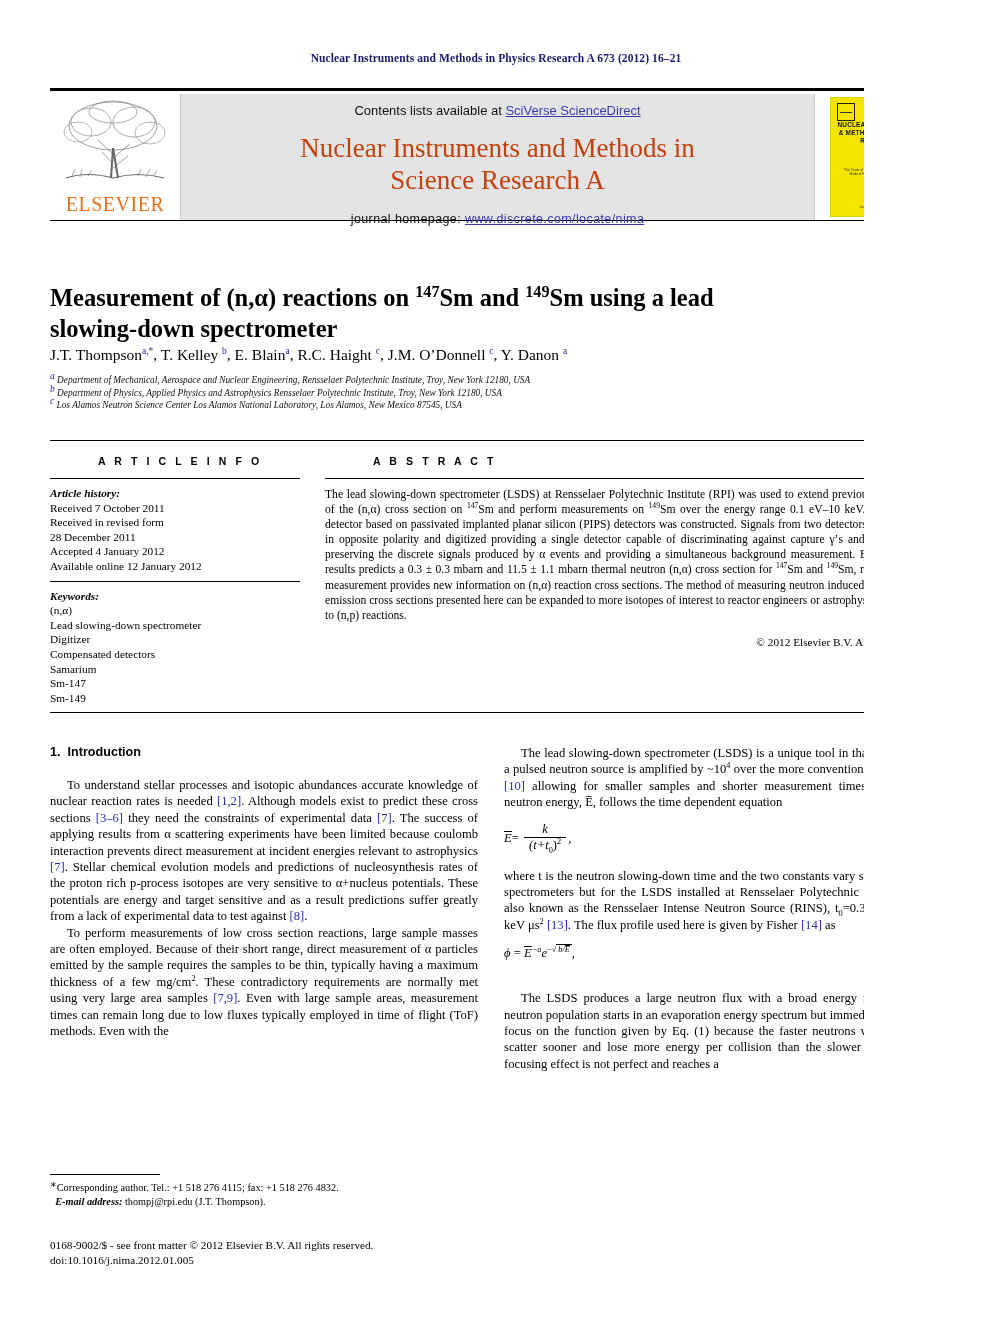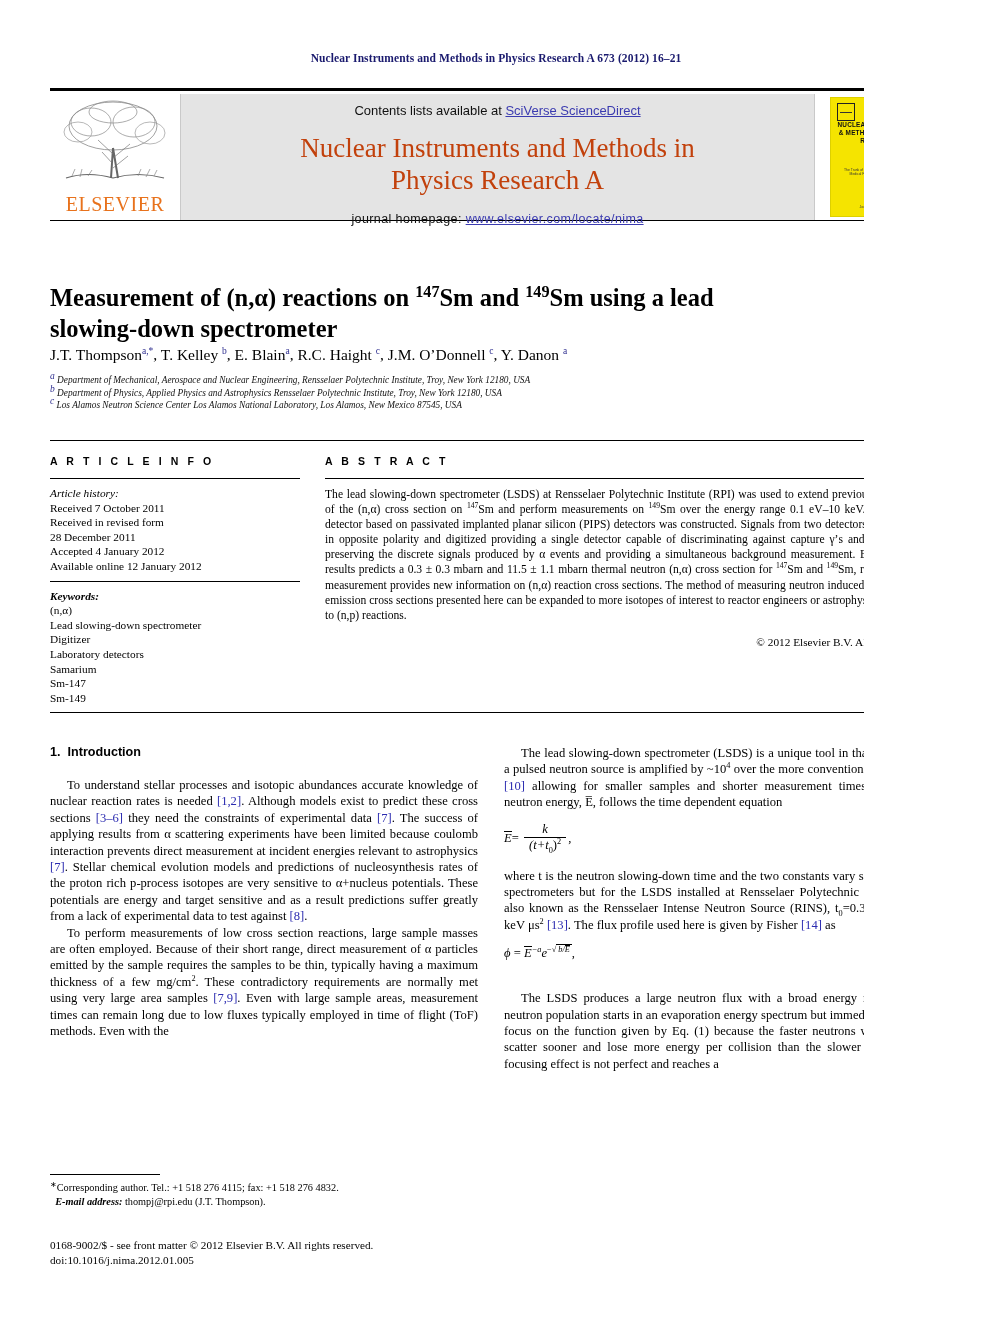--- a/index.html
+++ b/index.html
@@ -212,31 +212,32 @@
     left: 50px;
     top: 455px;
     width: 250px;
   }
   .col-head {
     font-family: "Liberation Sans", sans-serif;
     font-weight: bold;
     font-size: 10.5px;
     letter-spacing: 3.1px;
     color: #000;
+    margin-left: 48px;
   }
   .info-rule {
     border-top: 1px solid #000;
     margin-top: 11px;
     margin-bottom: 7px;
   }
   .info-body {
     font-size: 11.3px;
     line-height: 14.6px;
   }
-  .info-body .lead { font-style: italic; font-weight: normal; }
+  .info-body .lead { font-style: italic; font-weight: bold; }
   .kw-rule {
     border-top: 1px solid #000;
     margin-top: 7px;
     margin-bottom: 7px;
     width: 250px;
   }
   .kw-list { font-size: 11.3px; line-height: 14.6px; }
 
   
   .abs-col {
@@ -367,24 +368,24 @@
         </svg>
         <div class="elsevier-word">ELSEVIER</div>
       </div>
 
       <div class="center-block">
         <div class="contents-line">
           <span>Contents lists available at </span><a class="sd-link" href="#">SciVerse ScienceDirect</a>
         </div>
         <div class="journal-title">
           <div>Nuclear Instruments and Methods in</div>
-          <div>Physics Research A</div>
+          <div>Science Research A</div>
         </div>
         <div class="homepage-line">
-          <span>journal homepage: </span><a class="hp-link" href="#">www.elsevier.com/locate/nima</a>
+          <span>journal homepage: </span><a class="hp-link" href="#">www.discrete.com/locate/nima</a>
         </div>
       </div>
 
       <div class="cover-block">
         <div class="cover-thumb">
           <div class="cover-mini-logo"></div>
           <div class="cover-title">NUCLEAR INSTRUMENTS &amp; METHODS IN PHYSICS RESEARCH</div>
           <div class="cover-sub">The Trunk of Nuclear Applications in Sciences, Medical Front and Industrial Instrument</div>
           <div class="cover-foot">Journal of the Elsevier Staff</div>
         </div>
@@ -420,21 +421,21 @@
       <div>28 December 2011</div>
       <div>Accepted 4 January 2012</div>
       <div>Available online 12 January 2012</div>
     </div>
     <div class="kw-rule"></div>
     <div class="kw-list">
       <div class="lead" style="font-style:italic;font-weight:bold;">Keywords:</div>
       <div>(n,α)</div>
       <div>Lead slowing-down spectrometer</div>
       <div>Digitizer</div>
-      <div>Laboratory detectors</div>
+      <div>Compensated detectors</div>
       <div>Samarium</div>
       <div>Sm-147</div>
       <div>Sm-149</div>
     </div>
   </div>
 
   <div class="abs-col">
     <div class="col-head">A B S T R A C T</div>
     <div class="abs-rule"></div>
     <div class="abs-body"><span>The lead slowing-down spectrometer (LSDS) at Rensselaer Polytechnic Institute (RPI) was used to extend previous measurements of the (n,α) cross section on </span><sup>147</sup><span>Sm and perform measurements on </span><sup>149</sup><span>Sm over the energy range 0.1 eV–10 keV. A compensated detector based on passivated implanted planar silicon (PIPS) detectors was constructed. Signals from two detectors were combined in opposite polarity and digitized providing a single detector capable of discriminating against capture γ’s and “γ-flash” while preserving the discrete signals produced by α events and providing a simultaneous background measurement. Extrapolating the results predicts a 0.3 ± 0.3 mbarn and 11.5 ± 1.1 mbarn thermal neutron (n,α) cross section for </span><sup>147</sup><span>Sm and </span><sup>149</sup><span>Sm, respectively. This measurement provides new information on (n,α) reaction cross sections. The method of measuring neutron induced charged particle emission cross sections presented here can be expanded to more isotopes of interest to reactor engineers or astrophysicists, as well as to (n,p) reactions.</span></div>

